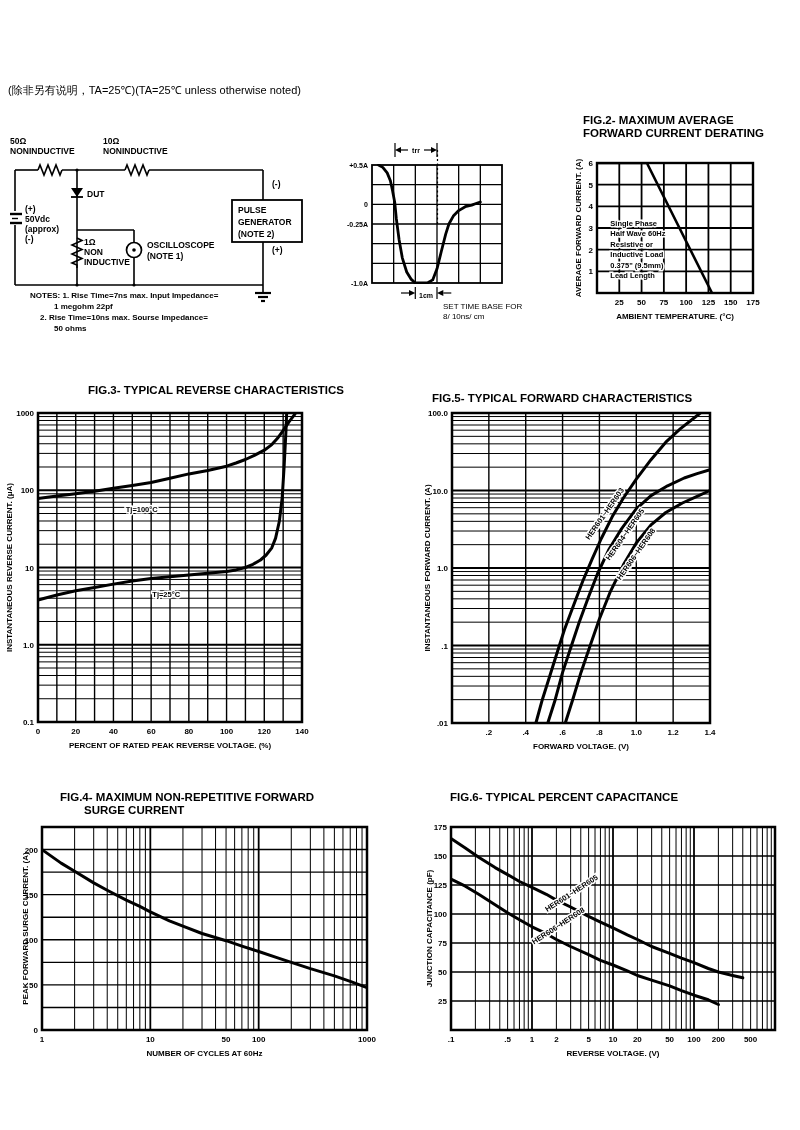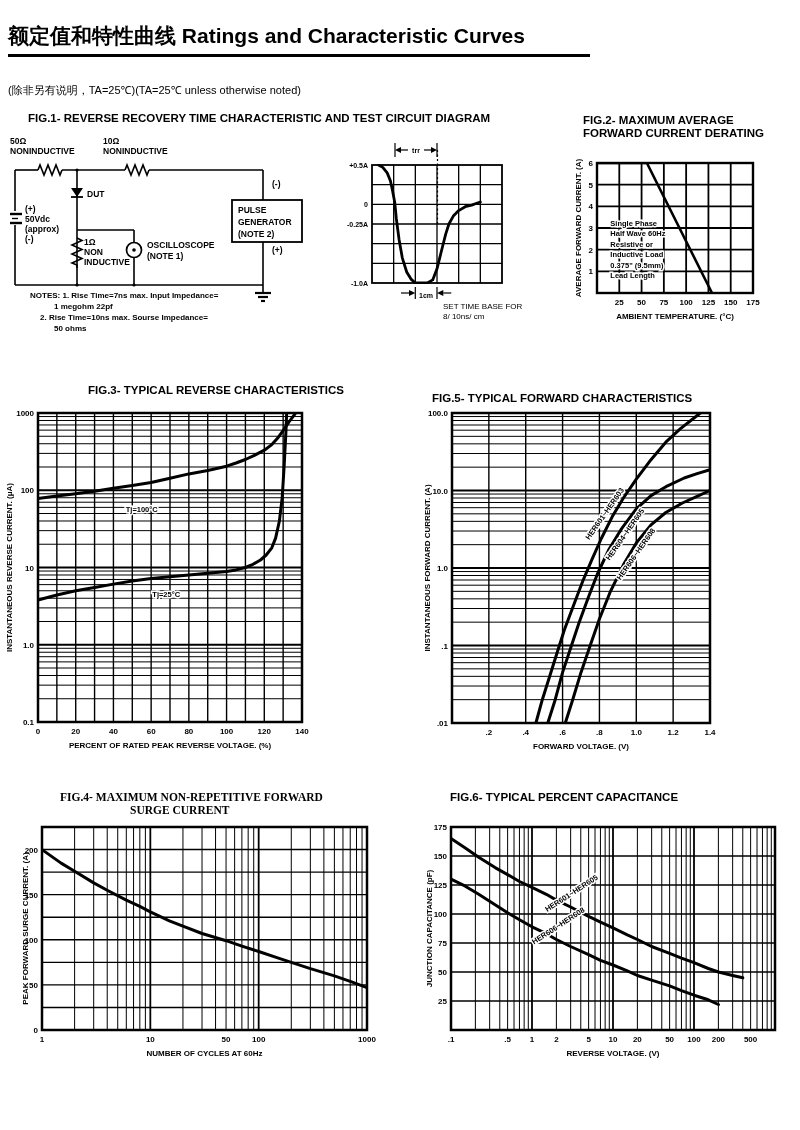--- a/index.html
+++ b/index.html
@@ -6,22 +6,22 @@
   .page{position:relative;width:800px;height:1130px;background:#ffffff;overflow:hidden;
         font-family:"Liberation Sans",sans-serif;color:#000;}
   .abs{position:absolute;}
   .hdr-title{left:8px;top:22px;width:582px;font-size:21px;font-weight:bold;
              border-bottom:3px solid #000;padding-bottom:4px;white-space:nowrap;}
   .hdr-sub{left:8px;top:62px;font-size:11px;margin-top:20px;}
   .figtitle{font-size:11.5px;font-weight:bold;white-space:nowrap;}
   .t1{left:28px;top:112px;}
   .t2{left:583px;top:114px;line-height:13px;}
   .t3{left:88px;top:384px;}
-  .t4{left:60px;top:791px;line-height:13px;font-family:Liberation Serif, serif;}
-  .t4 .l2{margin-left:70px;}
+  .t4{left:60px;top:791px;line-height:13px;}
+  .t4 .l2{margin-left:24px;}
   .t5{left:432px;top:392px;text-align:center;}
   .t6{left:450px;top:791px;}
   .chart svg{display:block;width:100%;height:100%;}
   .figc1w{left:340px;top:138px;width:190px;height:190px;}
   .figc2{left:575px;top:150px;width:225px;height:192px;}
   .figc3{left:0px;top:400px;width:340px;height:365px;}
   .figc4{left:20px;top:815px;width:362px;height:248px;}
   .figc5{left:420px;top:400px;width:335px;height:365px;}
   .figc6{left:420px;top:815px;width:370px;height:248px;}
   .circuit{left:10px;top:135px;width:320px;height:210px;}
@@ -33,27 +33,22 @@
   .ntext{font-size:8px;font-weight:bold;}
   .deco line,.deco polyline{stroke:#000;}
   .deco text{font-size:7px;font-weight:bold;}
   .timebase{left:443px;top:302px;font-size:8px;font-weight:normal;line-height:10px;white-space:nowrap;}
 </style>
 </head>
 <body>
 
 <div class="page">
 
-  <div class="abs hdr-title">
-    <span>额定值和特性曲线</span>
-    <span>Ratings and Characteristic Curves</span>
-  </div>
   <div class="abs hdr-sub">(除非另有说明，TA=25℃)(TA=25℃  unless otherwise noted)</div>
 
-  <div class="abs figtitle t1">FIG.1- REVERSE RECOVERY TIME CHARACTERISTIC AND TEST CIRCUIT DIAGRAM</div>
 
   <svg class="abs circuit" viewBox="0 0 320 210">
     <g stroke="#000" stroke-width="1.6" fill="none">
 
       <path d="M5 35 H28"></path>
         <polyline points="28,35 30,30 34,40 38,30 42,40 46,30 50,40 52,35"></polyline>
       <path d="M52 35 H115"></path>
         <polyline points="115,35 117,30 121,40 125,30 129,40 133,30 137,40 139,35"></polyline>
       <path d="M139 35 H253"></path>
 

